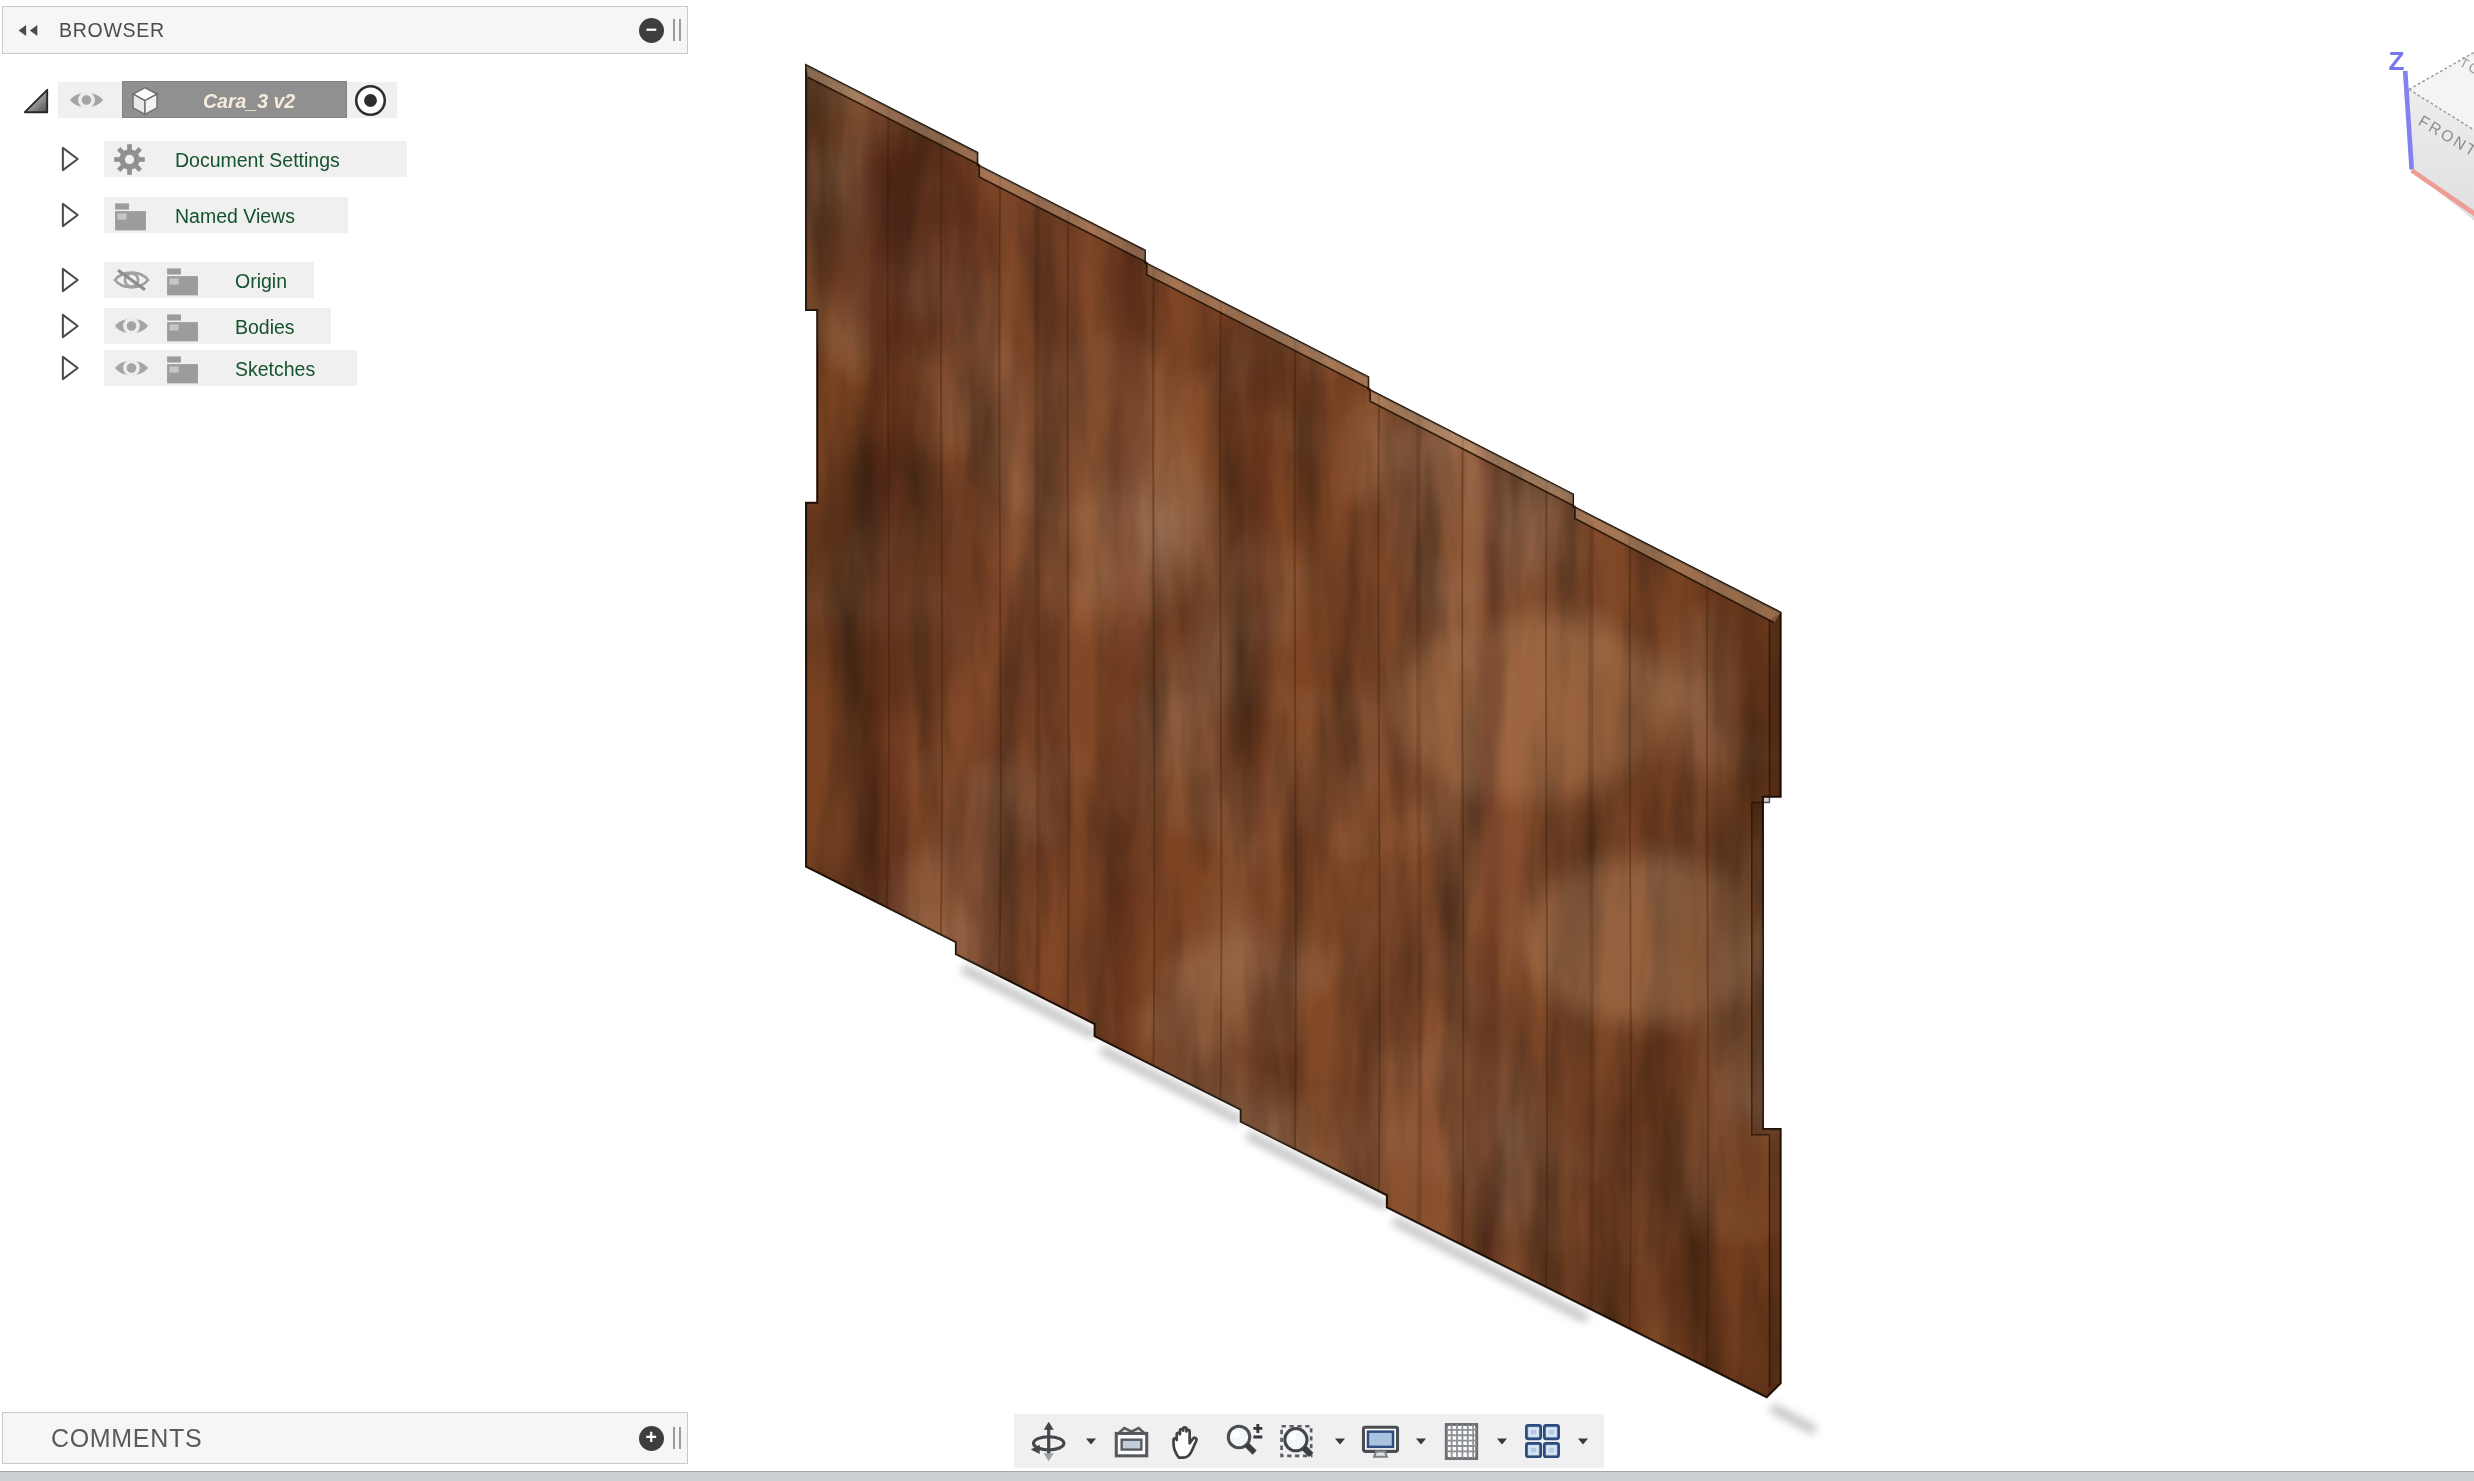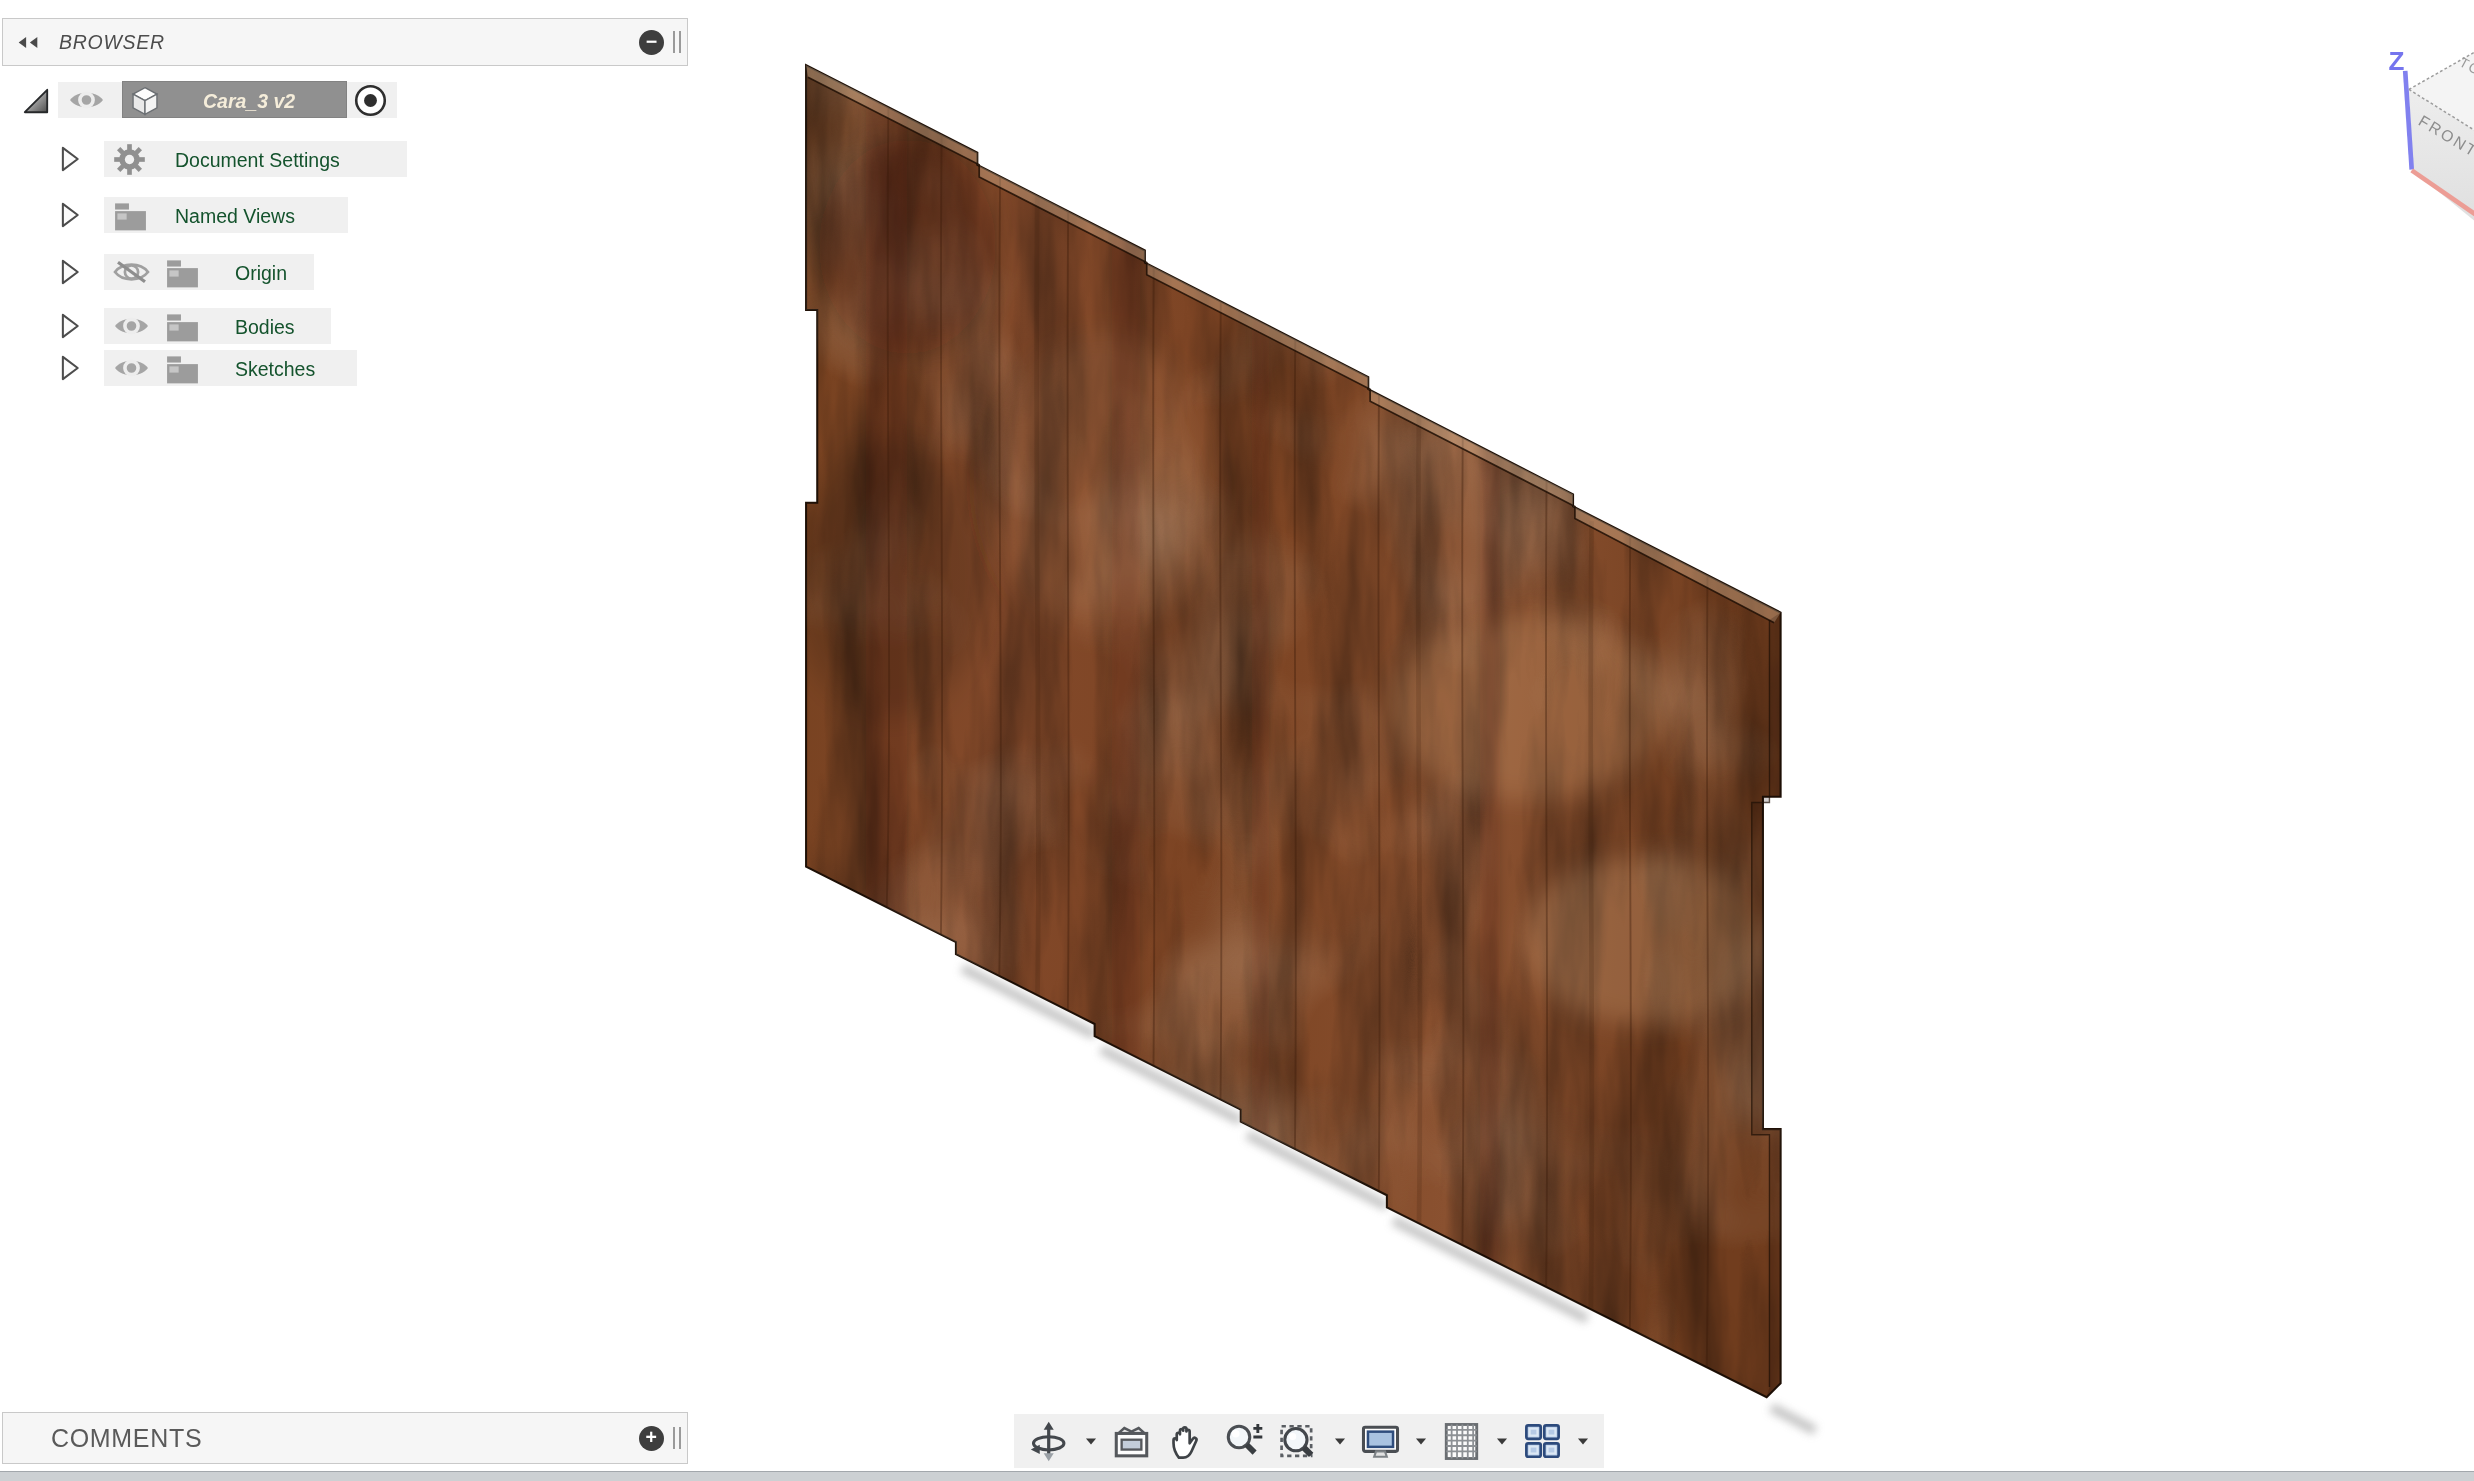--- a/index.html
+++ b/index.html
@@ -8,21 +8,21 @@
     position:relative; background:#ffffff; overflow:hidden;
     font-family:"Liberation Sans", sans-serif; color:#3a3a3a;
   }
   #scene { position:absolute; left:0; top:0; width:2475px; height:1482px; }
 
   
   .float-bar {
     position:absolute; background:#f6f6f6; border:0.9px solid #c9c9c9;
     display:flex; align-items:center;
   }
-  #browser-header { left:1.9px; top:18px; width:686px; height:48px;font-style:italic; }
+  #browser-header { left:1.9px; top:6px; width:686px; height:48px; }
   #comments-bar  { left:1.9px; top:1412px; width:686px; height:52px; }
   .bar-title { font-size:19.5px; letter-spacing:0.7px; color:#4c4c4c; }
   #browser-header .bar-title { margin-left:17px; }
   #comments-bar  .bar-title { margin-left:48px; font-size:25px; color:#5a5a5a; }
   .bar-spacer { flex:1; }
   .circle-btn {
     width:25px; height:25px; border-radius:50%; background:#3e3e3e; color:#fff;
     display:flex; align-items:center; justify-content:center;
     font-size:19.5px; font-weight:bold; line-height:1; flex:0 0 auto;
   }
@@ -243,21 +243,21 @@
     <polygon points="2,2 18,14 2,26" fill="#fbfbfb" stroke="#4c4c4c" stroke-width="2.2" stroke-linejoin="round"></polygon>
   </svg>
   <svg class="abs" style="left:112px; top:5.6px;" width="37" height="31" viewBox="0 0 24 20">
     <rect x="2" y="1.5" width="9" height="4" fill="#9c9c9c"></rect>
     <rect x="2" y="6.5" width="20" height="12.5" fill="#9c9c9c"></rect>
     <rect x="3.5" y="8" width="6" height="4" fill="#c6c6c6"></rect>
   </svg>
   <span class="tree-label" style="left:175px;">Named Views</span>
 </div>
 
-<div class="tree-row" style="top:252px;padding-left:48px;">
+<div class="tree-row" style="top:260px;padding-left:48px;">
   <div class="row-strip" style="left:104px; width:210px;"></div>
   <svg class="abs" style="left:61px; top:7.4px;" width="18.6" height="26" viewBox="0 0 20 28">
     <polygon points="2,2 18,14 2,26" fill="#fbfbfb" stroke="#4c4c4c" stroke-width="2.2" stroke-linejoin="round"></polygon>
   </svg>
   <svg class="abs" style="left:112px; top:8.4px;" width="39" height="24" viewBox="0 0 24 16">
     <path d="M1 8 C6 1.5 18 1.5 23 8 C18 14.5 6 14.5 1 8 Z" fill="none" stroke="#a0a0a0" stroke-width="1.8"></path>
     <circle cx="12" cy="8" r="4.4" fill="none" stroke="#a0a0a0" stroke-width="1.8"></circle>
     <path d="M3 1.5 L21 14.5" stroke="#8e8e8e" stroke-width="2.2"></path>
   </svg>
   <svg class="abs" style="left:164px; top:5.6px;" width="37" height="31" viewBox="0 0 24 20">

